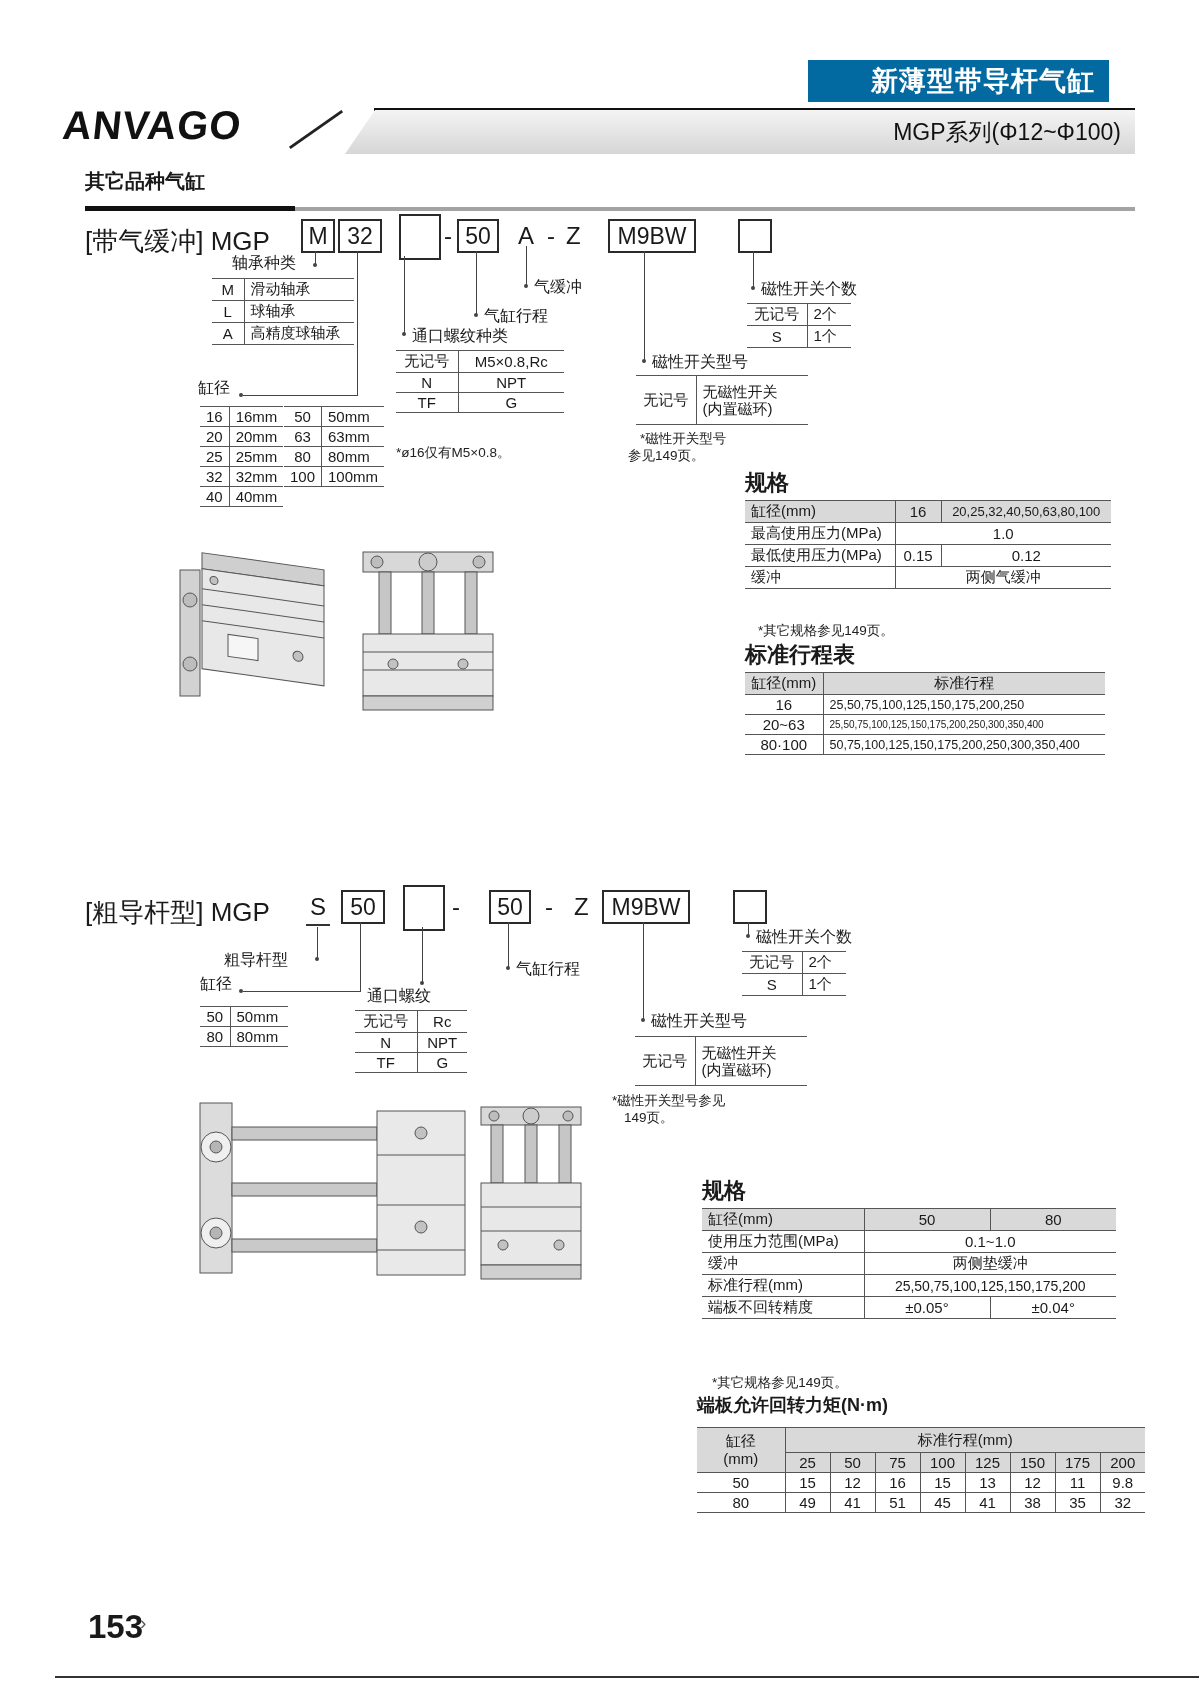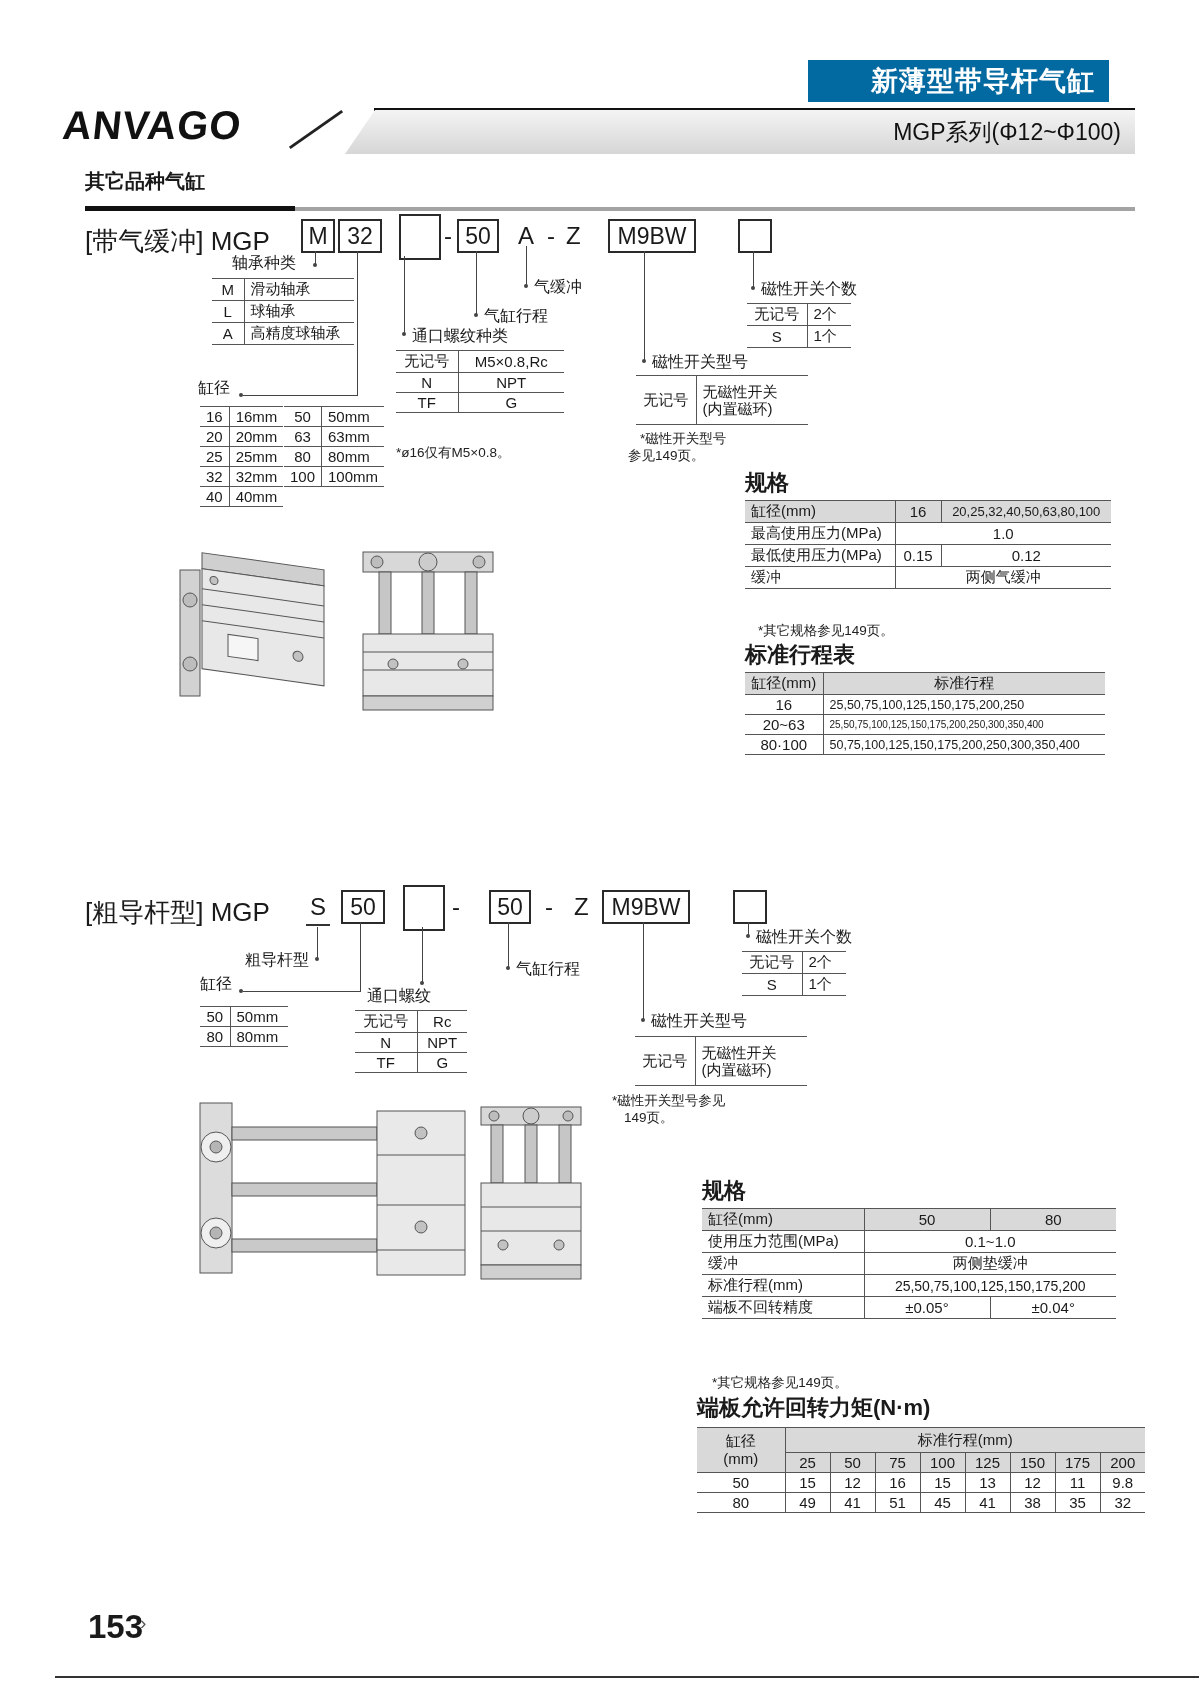--- a/index.html
+++ b/index.html
@@ -321,21 +321,21 @@
   <div class="codebox" style="left:403px;top:885px;width:38px;height:42px;"></div>
   <div class="codetext" style="left:452px;top:893px;">-</div>
   <div class="codebox" style="left:489px;top:890px;width:38px;height:30px;">50</div>
   <div class="codetext" style="left:545px;top:893px;">-</div>
   <div class="codetext" style="left:574px;top:893px;">Z</div>
   <div class="codebox" style="left:602px;top:890px;width:84px;height:30px;">M9BW</div>
   <div class="codebox" style="left:733px;top:890px;width:30px;height:30px;"></div>
 
   <div class="vline" style="left:317px;top:927px;height:32px;"></div>
   <div class="dot" style="left:315px;top:957px;"></div>
-  <div class="lbl" style="left:245px;top:950px;">粗导杆型</div>
+  <div class="lbl" style="left:224px;top:950px;">粗导杆型</div>
 
   <div class="vline" style="left:360px;top:922px;height:70px;"></div>
   <div class="hline" style="left:243px;top:991px;width:118px;"></div>
   <div class="dot" style="left:239px;top:989px;"></div>
   <div class="lbl" style="left:200px;top:974px;">缸径</div>
   <table class="tb abs" style="left:200px;top:1006px;">
     <colgroup>
         <col style="width:30px">
         <col style="width:58px">
       </colgroup>
@@ -483,21 +483,21 @@
     </tr>
     <tr>
       <td>端板不回转精度</td>
       <td class="c">±0.05°</td>
       <td class="c">±0.04°</td>
     </tr>
   </tbody>
     </table>
   <div class="note" style="left:712px;top:1374px;">*其它规格参见149页。</div>
 
-  <div class="title" style="left:697px;top:1393px;font-size:22px;">端板允许回转力矩(N·m)</div>
+  <div class="title" style="left:697px;top:1393px;font-size:18px;">端板允许回转力矩(N·m)</div>
   <table class="tb abs" style="left:697px;top:1427px;">
     <colgroup>
       <col style="width:88px">
         <col style="width:45px">
         <col style="width:45px">
         <col style="width:45px">
       <col style="width:45px">
         <col style="width:45px">
         <col style="width:45px">
         <col style="width:45px">

